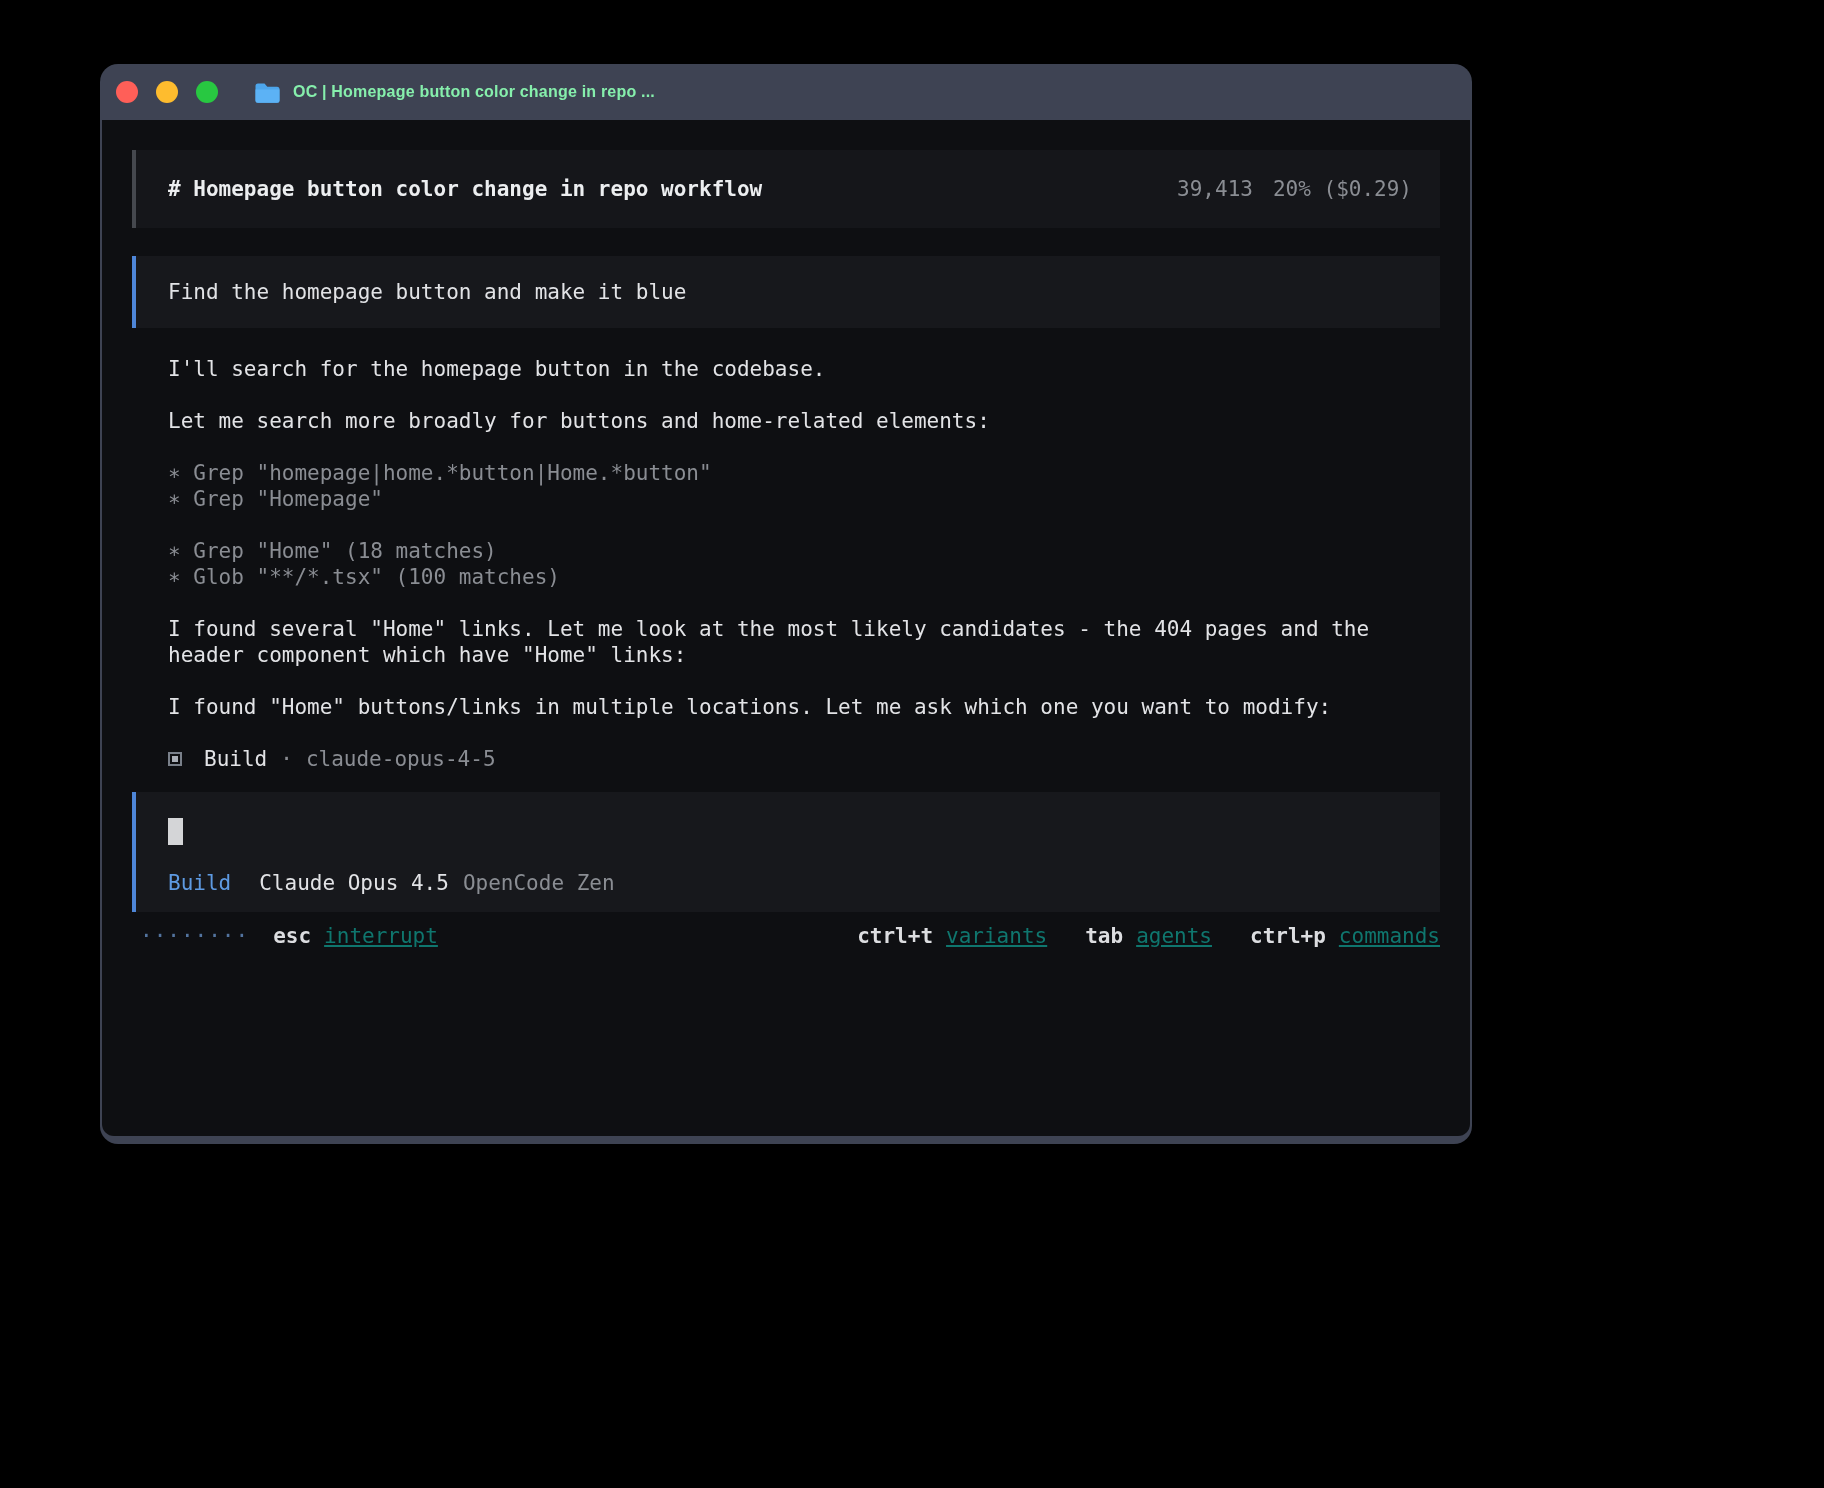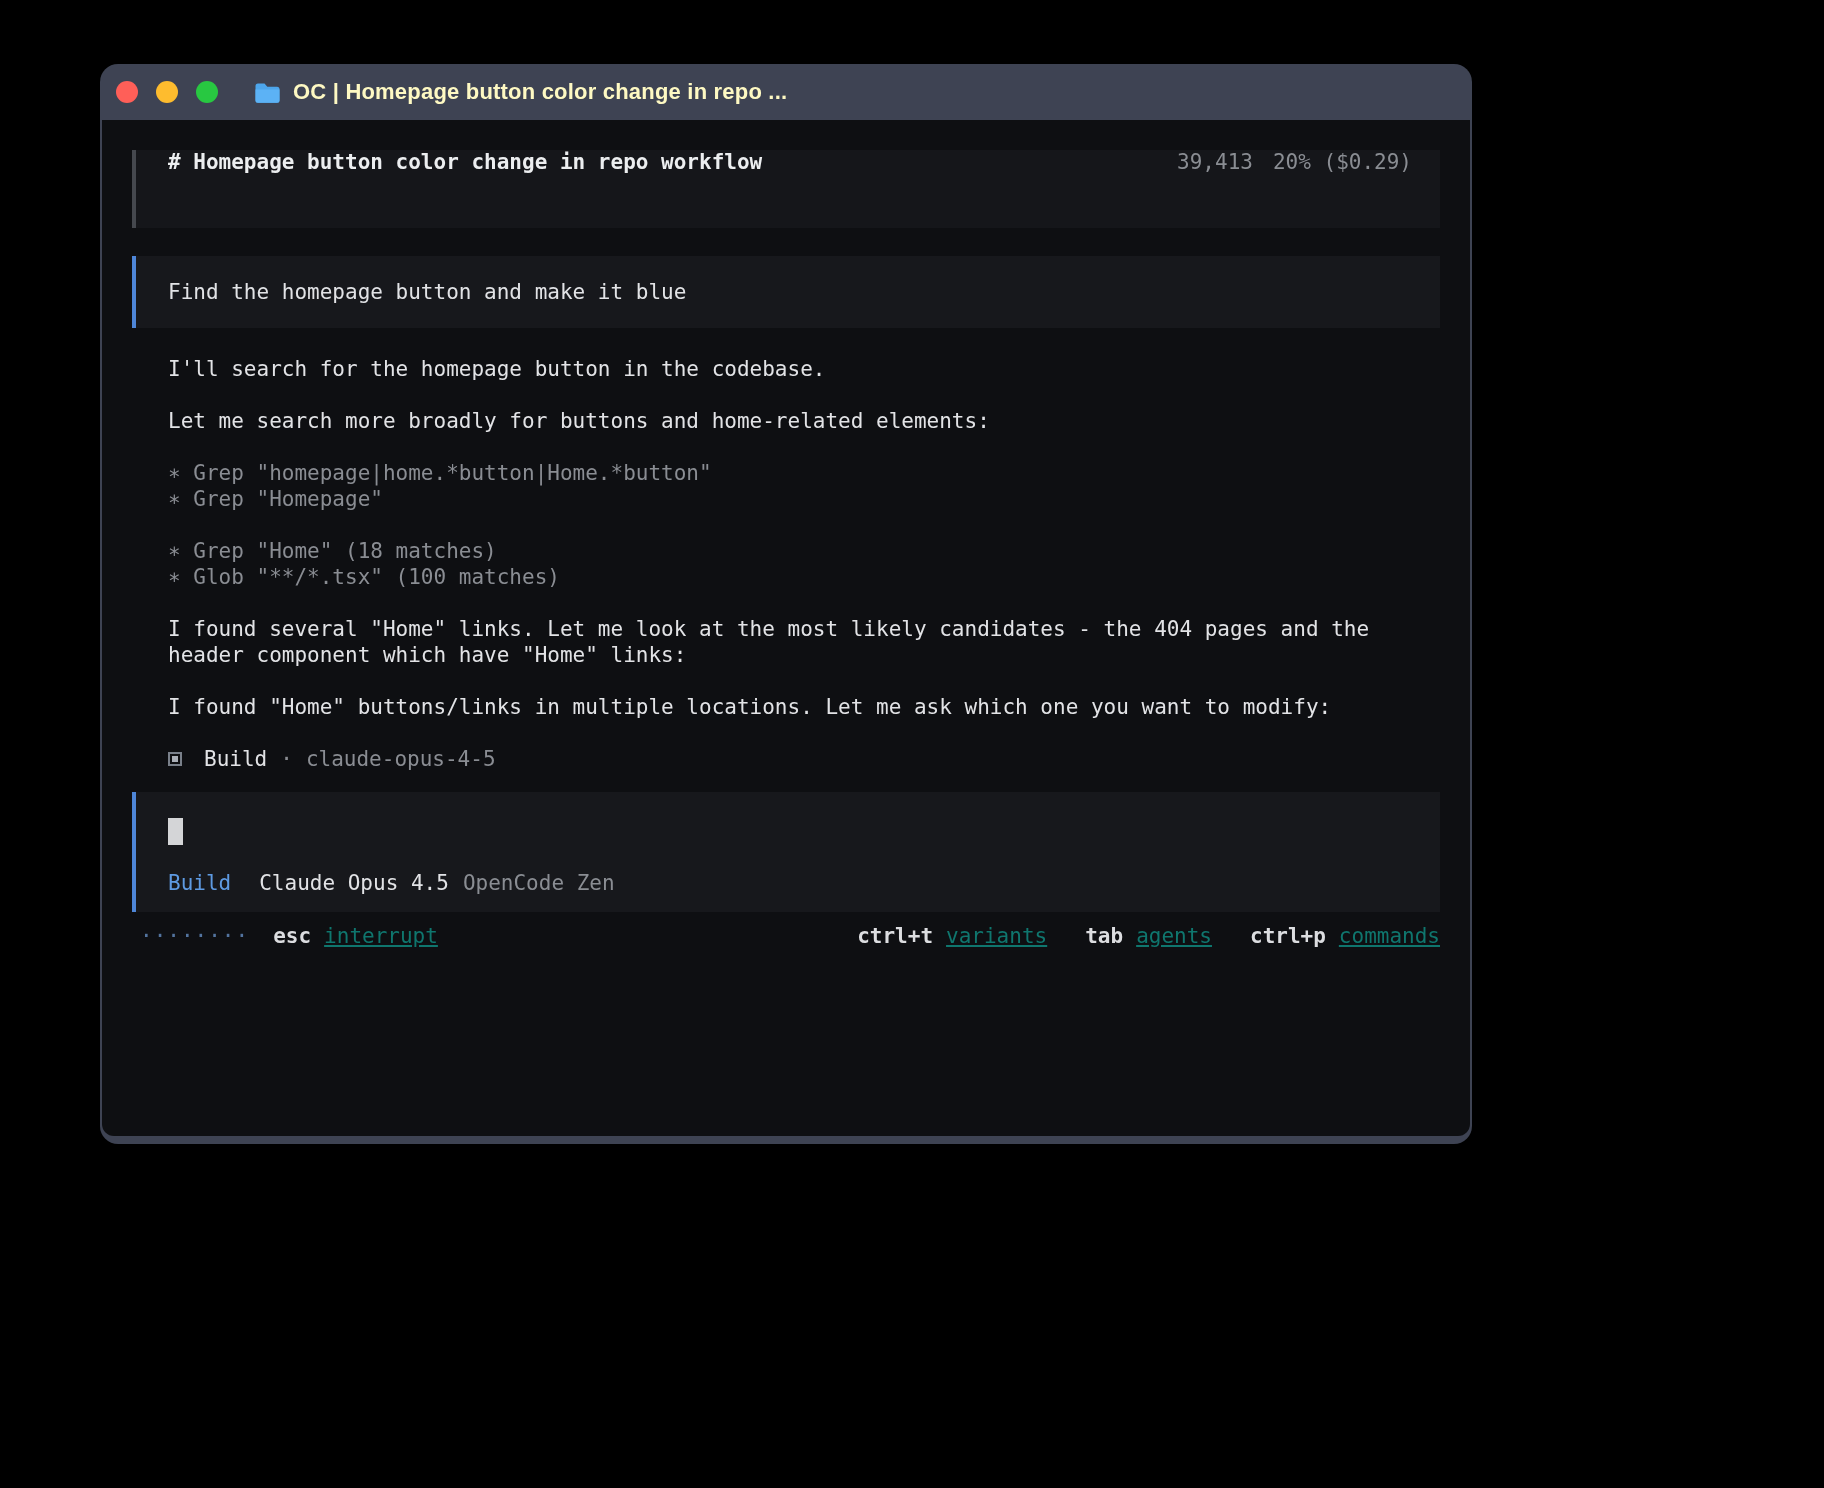--- a/index.html
+++ b/index.html
@@ -26,39 +26,39 @@
     display:flex; align-items:center;
     padding:0 14px;
     font-family:"Liberation Sans",sans-serif;
   }
   .light { width:22px; height:22px; border-radius:50%; display:inline-block; margin-right:18px; }
   .light.red    { background:#ff5f58; }
   .light.yellow { background:#febc2e; }
   .light.green  { background:#28c841; }
   .folder { margin:0 12px 0 18px; display:flex; align-items:center; }
   .win-title {
-    color:#fef9c3; font-weight:bold; font-size:22px; letter-spacing:.2px;
+    color:#86efac; font-weight:bold; font-size:16px; letter-spacing:.2px;
     white-space:nowrap;
   }
 
   .window-body {
     background:#0e0f12;
     border-radius:0 0 12px 12px;
     height:1016px;
     padding:30px 30px 0 30px;
     font-size:21px;
     color:#e2e3e6;
   }
 
   
   .header-block {
     height:78px;
     background:#15161a;
     border-left:4px solid #45484e;
-    display:flex; align-items:flex-start; justify-content:space-between;
+    display:flex; align-items:center; justify-content:space-between;
     padding:0 28px 0 32px;
     margin-bottom:28px;
   }
   .header-title { font-weight:bold; color:#eceef0; white-space:nowrap; }
   .header-stats { color:#8a8d93; display:flex; gap:20px; white-space:nowrap; }
 
   
   .user-block {
     height:72px;
     background:#17181c;

